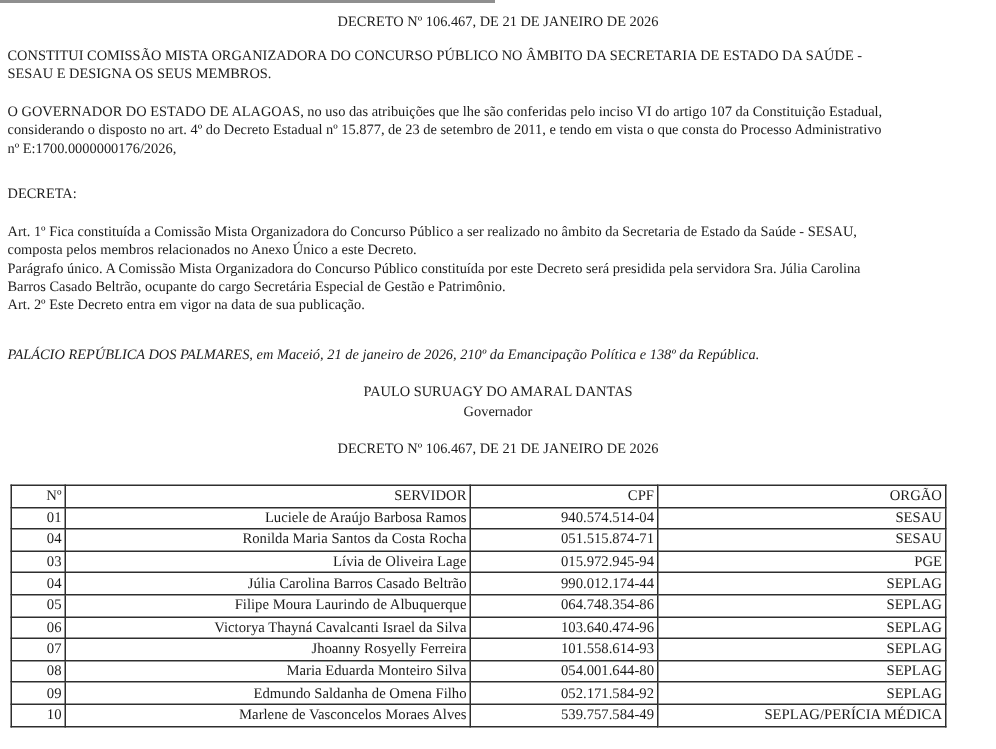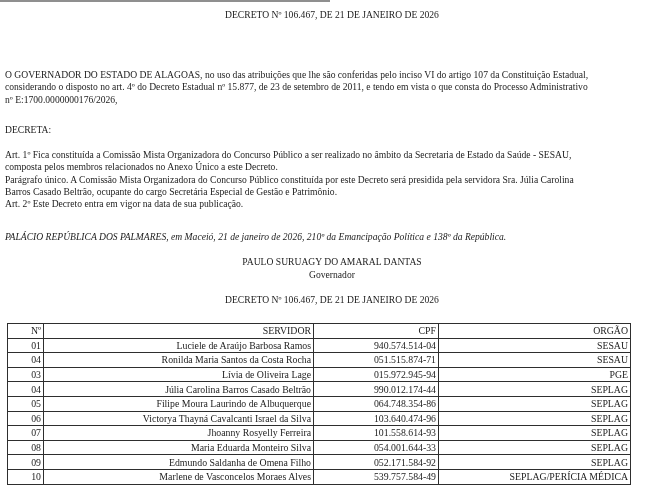--- a/index.html
+++ b/index.html
@@ -65,20 +65,24 @@
 </style>
 </head>
 <body>
 
 <div class="page">
 
   <div class="top-rule"></div>
 
   <div class="block centered doc-title">DECRETO Nº 106.467, DE 21 DE JANEIRO DE 2026</div>
 
+  <div class="block leftcol subject">
+      <div class="tline">CONSTITUI COMISSÃO MISTA ORGANIZADORA DO CONCURSO PÚBLICO NO ÂMBITO DA SECRETARIA DE ESTADO DA SAÚDE -</div>
+      <div class="tline">SESAU E DESIGNA OS SEUS MEMBROS.</div>
+    </div>
 
   <div class="block leftcol preamble">
       <div class="tline">O GOVERNADOR DO ESTADO DE ALAGOAS, no uso das atribuições que lhe são conferidas pelo inciso VI do artigo 107 da Constituição Estadual,</div>
       <div class="tline">considerando o disposto no art. 4º do Decreto Estadual nº 15.877, de 23 de setembro de 2011, e tendo em vista o que consta do Processo Administrativo</div>
       <div class="tline">nº E:1700.0000000176/2026,</div>
     </div>
 
   <div class="block leftcol decreta">DECRETA:</div>
 
   <div class="block leftcol articles">
@@ -151,21 +155,21 @@
         </tr>
         <tr>
           <td>07</td>
           <td>Jhoanny Rosyelly Ferreira</td>
           <td>101.558.614-93</td>
           <td>SEPLAG</td>
         </tr>
         <tr>
           <td>08</td>
           <td>Maria Eduarda Monteiro Silva</td>
-          <td>054.001.644-33</td>
+          <td>054.001.644-80</td>
           <td>SEPLAG</td>
         </tr>
         <tr>
           <td>09</td>
           <td>Edmundo Saldanha de Omena Filho</td>
           <td>052.171.584-92</td>
           <td>SEPLAG</td>
         </tr>
         <tr>
           <td>10</td>

